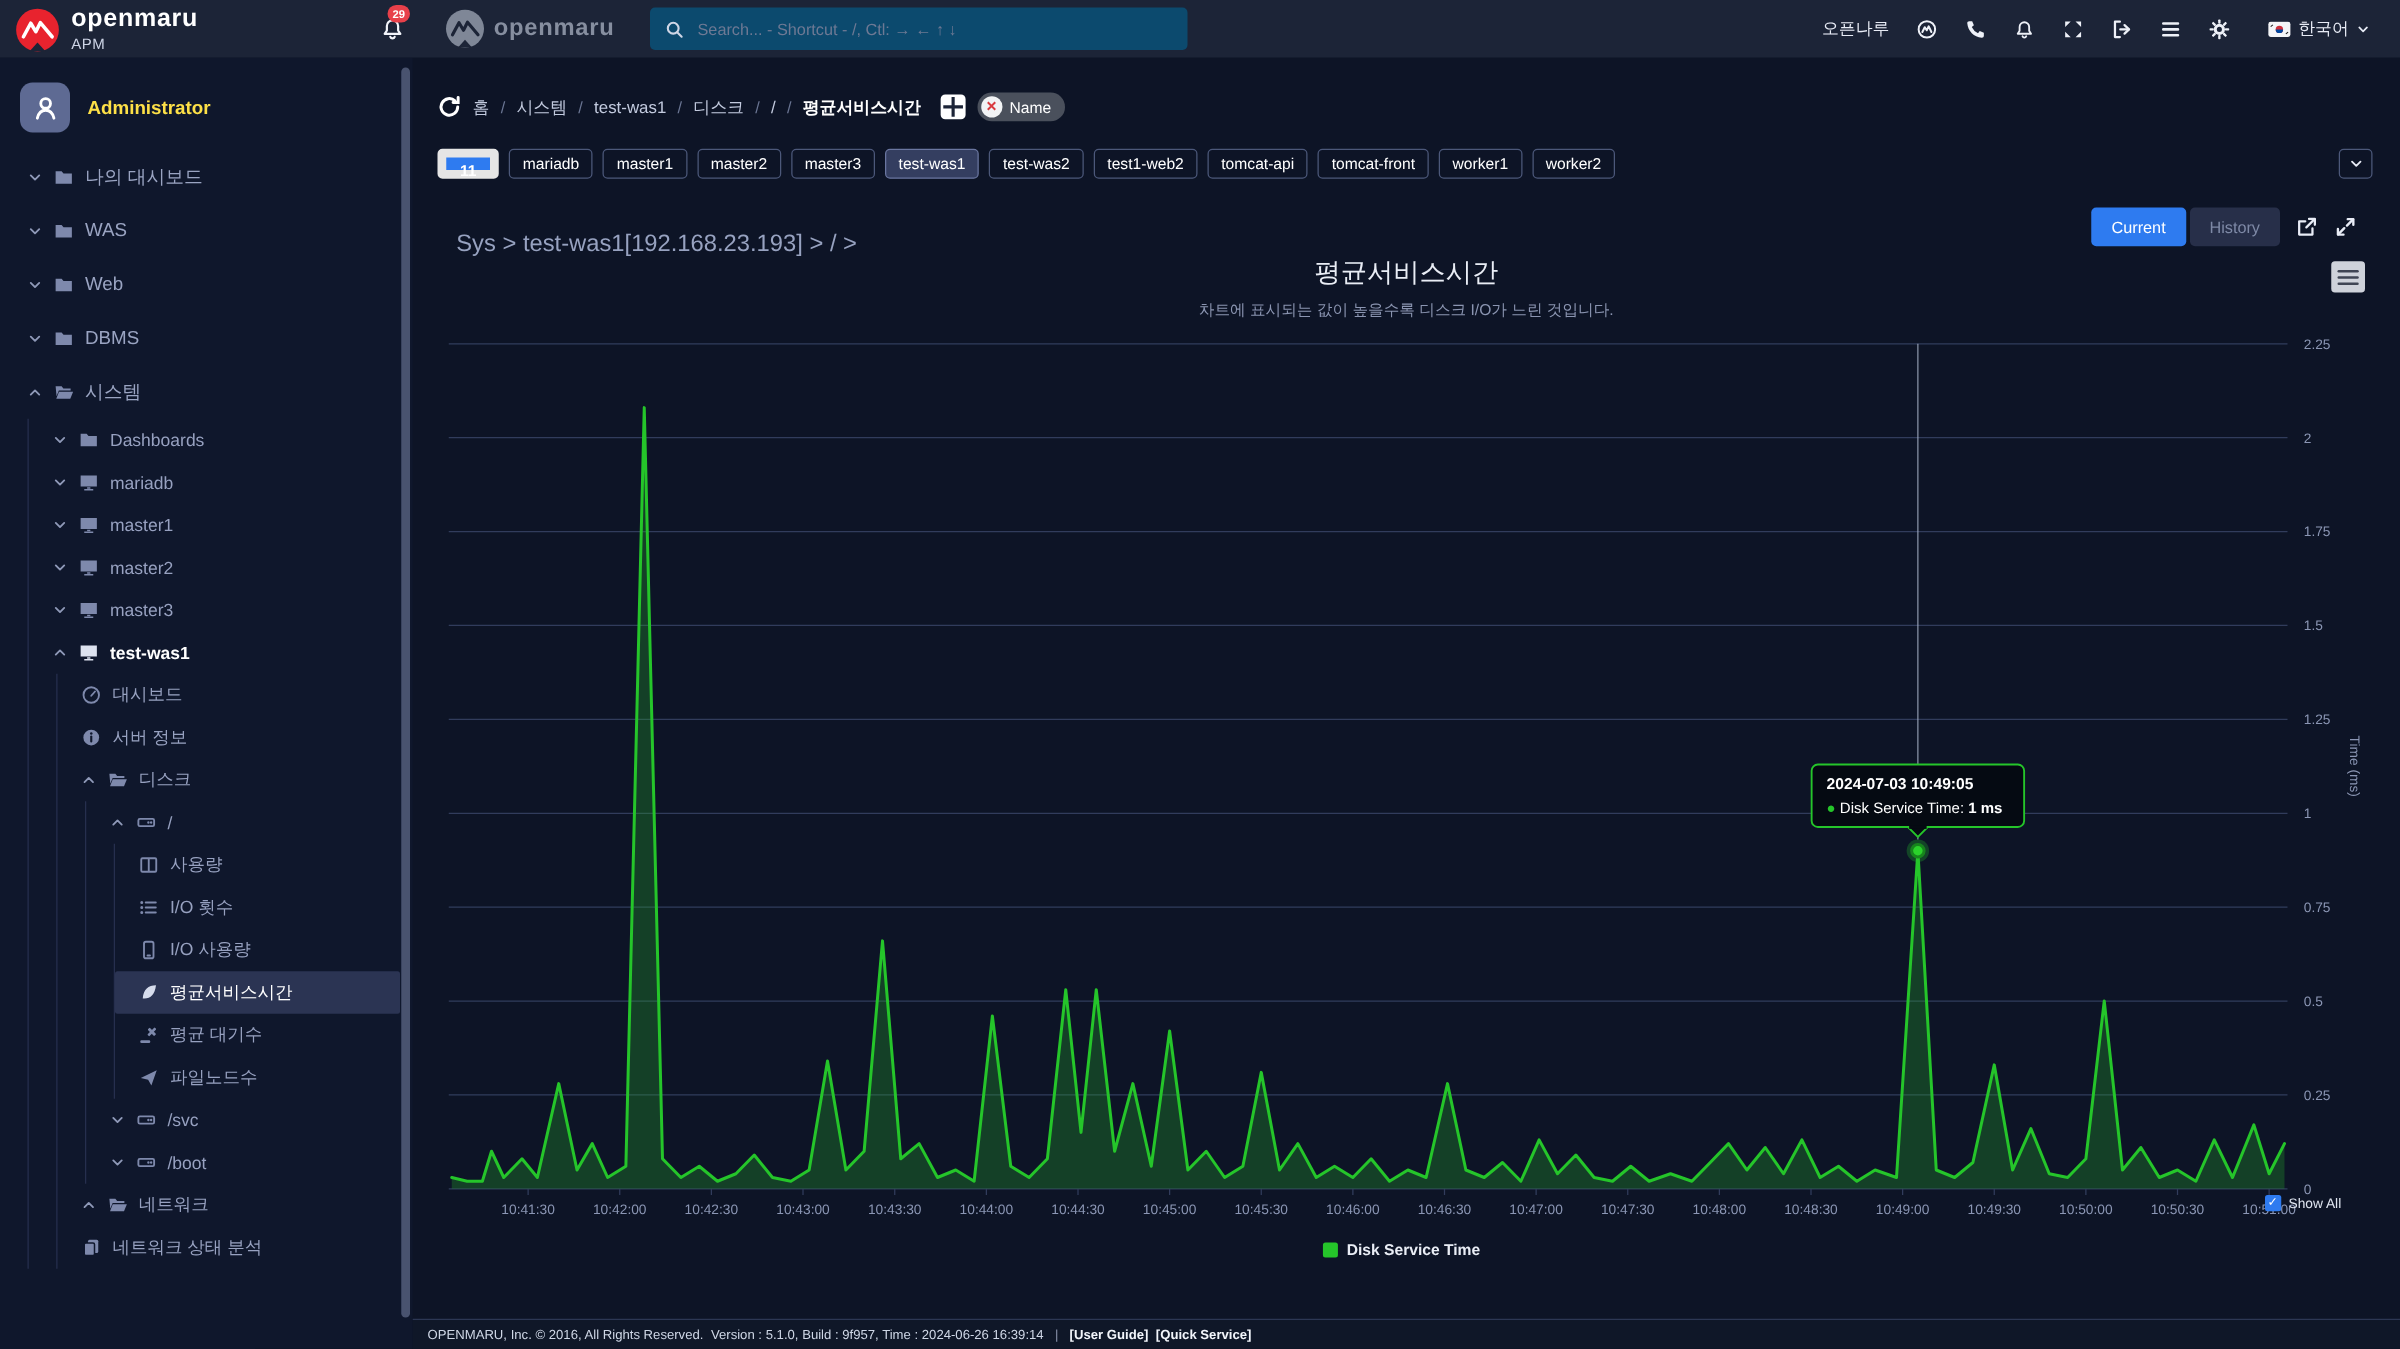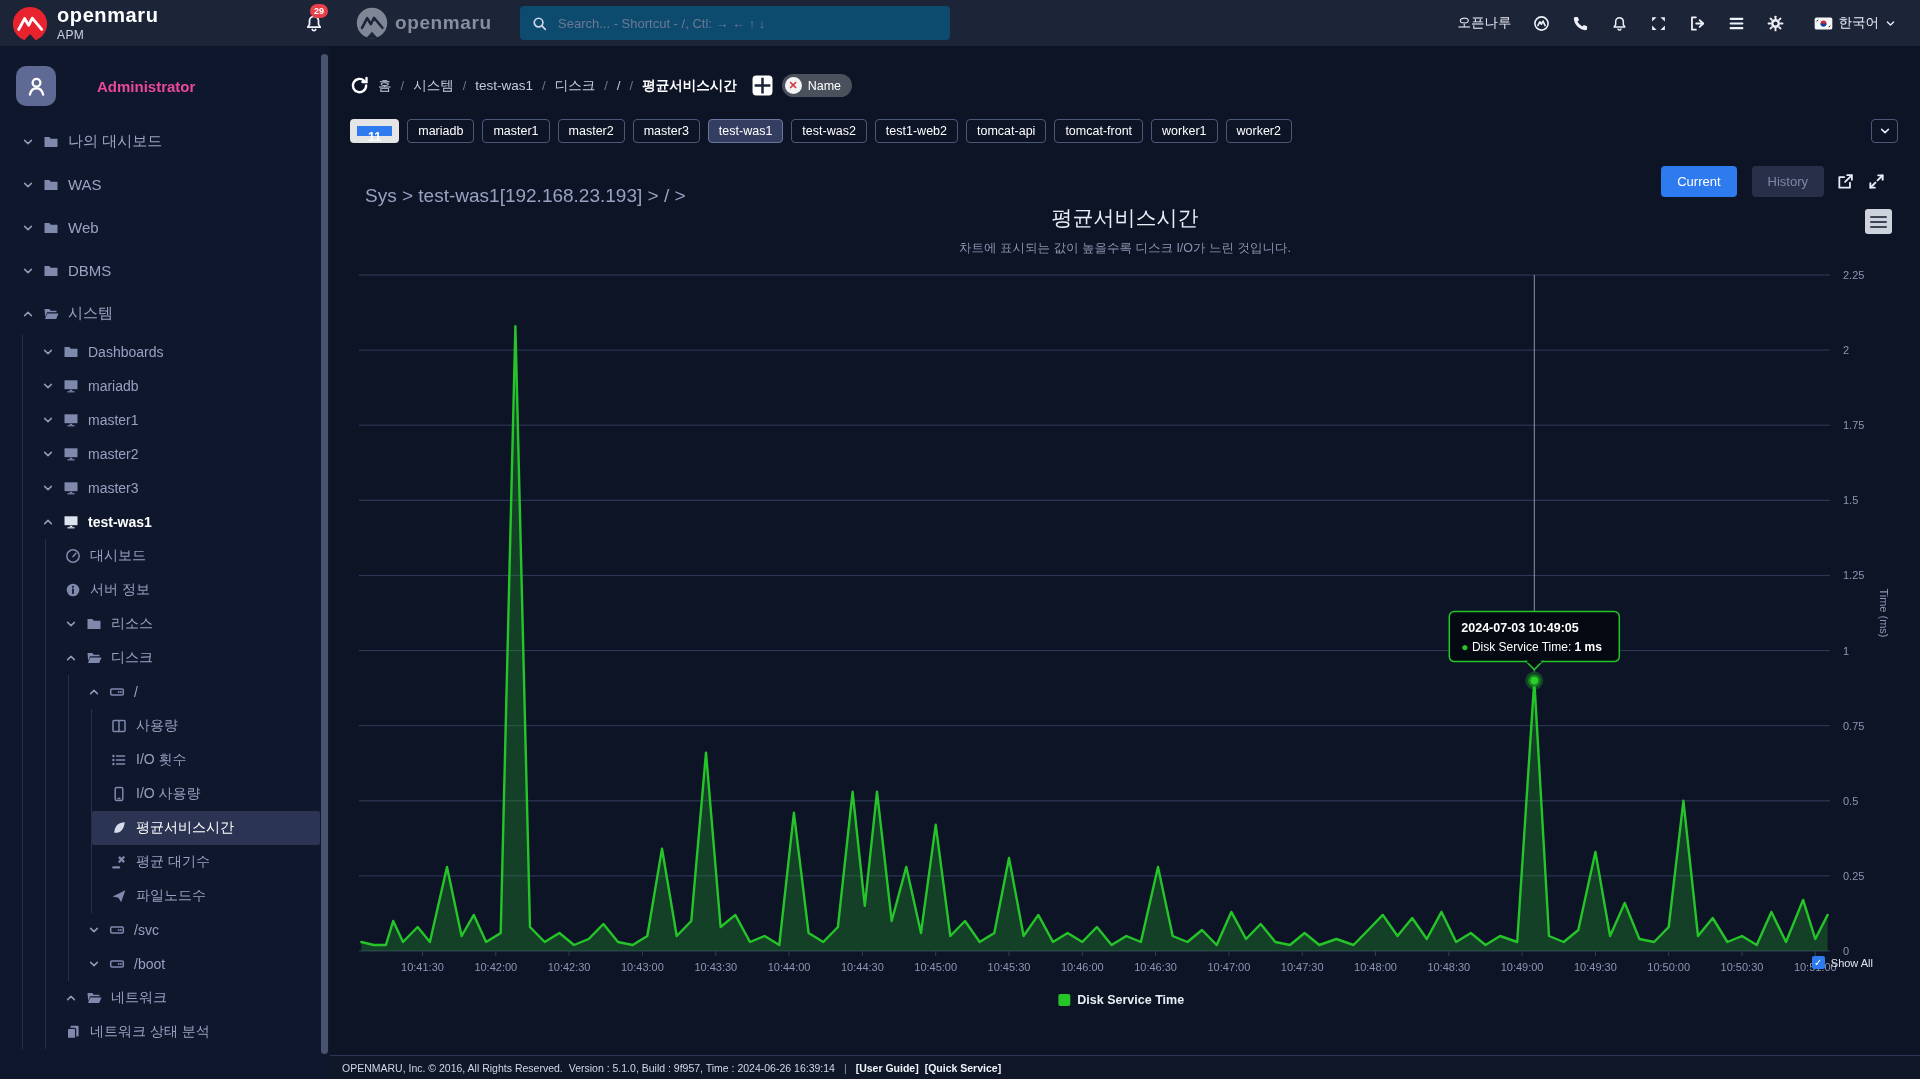--- a/index.html
+++ b/index.html
@@ -33,21 +33,21 @@
   .hicon svg { width:17px; height:17px; }
   .lang { display:flex; align-items:center; gap:6px; color:#e8ecf6; font-size:13.5px; margin-left:8px; cursor:pointer; }
   .lang .flag svg { width:19px; height:13px; }
   .lang .lchev svg { width:11px; height:11px; }
 
   
   .sidebar { position:absolute; top:46px; left:0; width:330px; bottom:0; background:#0f172c; overflow:hidden; z-index:20; }
   .user-row { display:flex; align-items:center; gap:14px; padding:20px 18px 14px 16px; }
   .avatar { width:40px; height:40px; border-radius:10px; background:#5e6a93; display:flex; align-items:center; justify-content:center; color:#fff; flex:none; }
   .avatar svg { width:23px; height:23px; }
-  .user-name { color:#ec4899; font-weight:bold; font-size:15px;margin-left:27px; }
+  .user-name { color:#fde047; font-weight:bold; font-size:15px; }
   .tree { padding-right:10px;text-align:right; }
   .trow { display:flex; align-items:center; gap:7px; cursor:pointer; white-space:nowrap; }
   .trow.lvl0 { height:43px; padding-left:22px; font-size:15px; color:#9aa4c2; }
   .trow.sub { height:34px; padding-left:19px; font-size:14px; color:#97a1c0; }
   .chev { width:14px; color:#8f99b8; display:flex; flex:none; }
   .chev svg { width:12px; height:12px; }
   .ticon { width:18px; color:#7e89ac; display:flex; flex:none; }
   .ticon svg { width:16px; height:16px; }
   .trow.emph { color:#fff; font-weight:bold; }
   .trow.emph .ticon { color:#dde2ef; }
@@ -71,21 +71,21 @@
 
   .tabs-row { position:absolute; top:73px; left:20px; right:60px; display:flex; gap:8px; z-index:5; }
   .tab { height:24px; line-height:22px; padding:0 10px; border:1px solid #4c587a; border-radius:4px; color:#fff; font-size:12.5px; cursor:pointer; background:transparent; font-family:"Liberation Sans",sans-serif; }
   .tab.active { background:#343e60; border-color:#6a76a0; }
   .tab-count { background:#2e7bf0; border:7px solid #e5e5e5; color:#fff; font-weight:bold; padding:0 11px; cursor:default; }
   .tabs-dd { position:absolute; top:73px; right:22px; width:27px; height:24px; border:1px solid #4c587a; border-radius:4px; background:transparent; color:#e7ebf5; display:flex; align-items:center; justify-content:center; cursor:pointer; }
   .tabs-dd svg { width:12px; height:12px; }
 
   .path-row { position:absolute; top:139px; left:35px; color:#97a2c0; font-size:19px; z-index:5; }
   .actions { position:absolute; top:120px; right:34px; display:flex; align-items:center; gap:13px; z-index:5; }
-  .btn-group { display:flex; gap:15px; }
+  .btn-group { display:flex; gap:3px; }
   .btn { border:none; border-radius:4px; padding:8px 16px; font-size:13px; cursor:pointer; font-family:"Liberation Sans",sans-serif; }
   .btn-current { background:#2e7bf0; color:#fff; }
   .btn-history { background:#272f49; color:#7e89a6; }
   .icon-btn { background:none; border:none; padding:0; color:#e8ecf6; width:18px; height:18px; cursor:pointer; }
   .icon-btn svg { width:17px; height:17px; }
 
   .chart-title { position:absolute; top:158px; left:0; right:0; text-align:center; color:#e9edf5; font-size:21px; z-index:4; }
   .chart-subtitle { position:absolute; top:194px; left:0; right:0; text-align:center; color:#8b95b1; font-size:12.5px; z-index:4; }
   .context-btn { position:absolute; top:163px; right:28px; width:27px; height:25px; background:#ced2da; border:none; border-radius:3px; display:flex; flex-direction:column; justify-content:center; gap:3px; padding:0 5px; cursor:pointer; z-index:6; }
   .context-btn i { display:block; height:2px; background:#3f4554; border-radius:1px; }
@@ -402,33 +402,20 @@
           </div>
           <div class="trow sub">
             <span class="ticon">
               <svg viewBox="0 0 16 16">
                 <circle cx="8" cy="8" r="6.3" fill="currentColor"></circle>
                 <path d="M8 7.2v4" stroke="#0f172c" stroke-width="1.7" stroke-linecap="round"></path>
                 <circle cx="8" cy="4.7" r="1" fill="#0f172c"></circle>
               </svg>
             </span>
             <span class="tlabel">서버 정보</span>
-          </div>
-          <div class="trow sub">
-            <span class="chev">
-              <svg viewBox="0 0 16 16" fill="none" stroke="currentColor" stroke-width="2" stroke-linecap="round" stroke-linejoin="round">
-                <path d="M3.5 5.8L8 10.2l4.5-4.4"></path>
-              </svg>
-            </span>
-            <span class="ticon">
-              <svg viewBox="0 0 16 16" fill="currentColor">
-                <path d="M1.5 3h4.8l1.5 1.8h6.7v8.2H1.5z"></path>
-              </svg>
-            </span>
-            <span class="tlabel">리소스</span>
           </div>
           <div class="trow sub">
             <span class="chev">
               <svg viewBox="0 0 16 16" fill="none" stroke="currentColor" stroke-width="2" stroke-linecap="round" stroke-linejoin="round">
                 <path d="M3.5 10.2L8 5.8l4.5 4.4"></path>
               </svg>
             </span>
             <span class="ticon">
               <svg viewBox="0 0 16 16" fill="currentColor">
                 <path d="M1.5 3h4.8l1.4 1.7h5.8v1.6H4.1L2.2 11z"></path>

